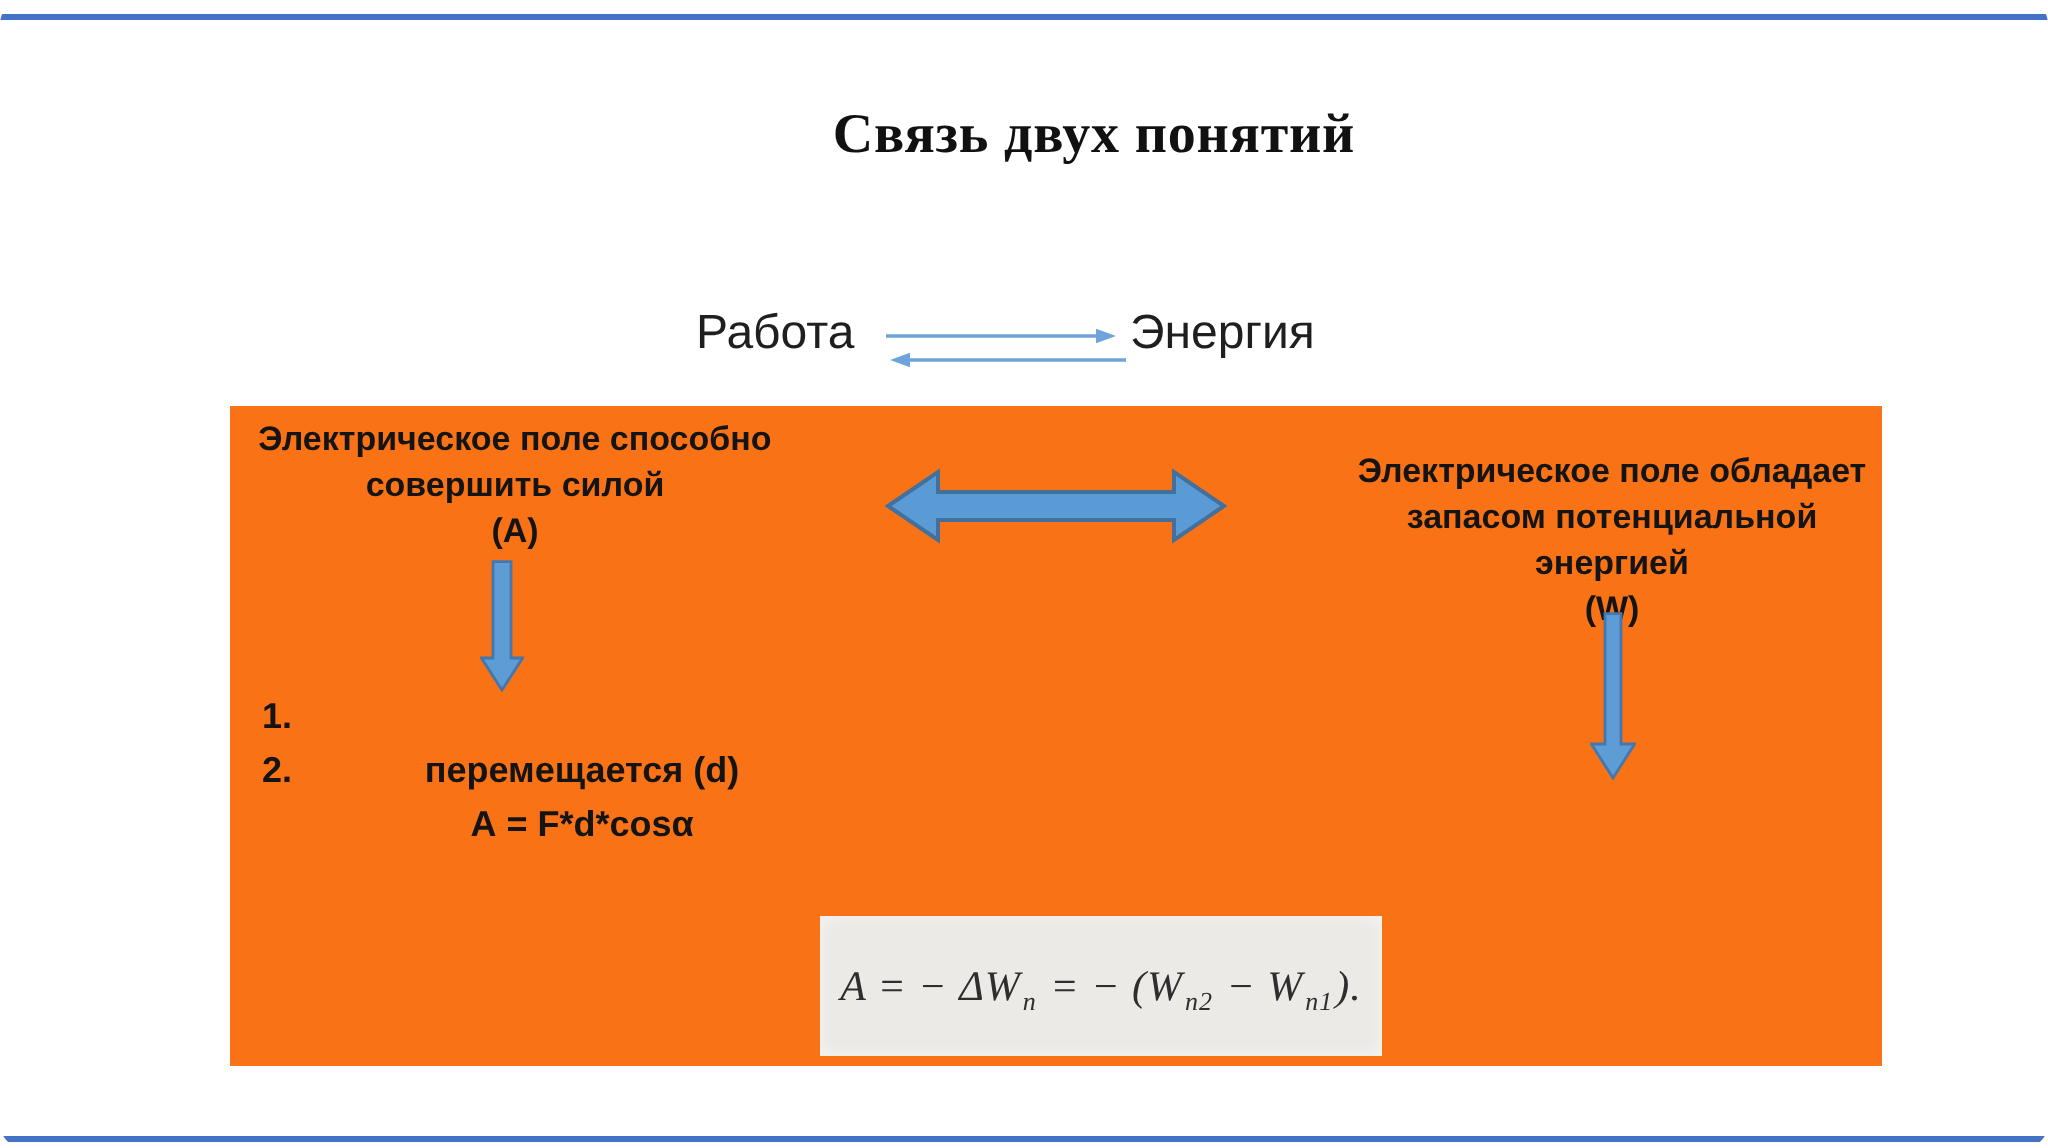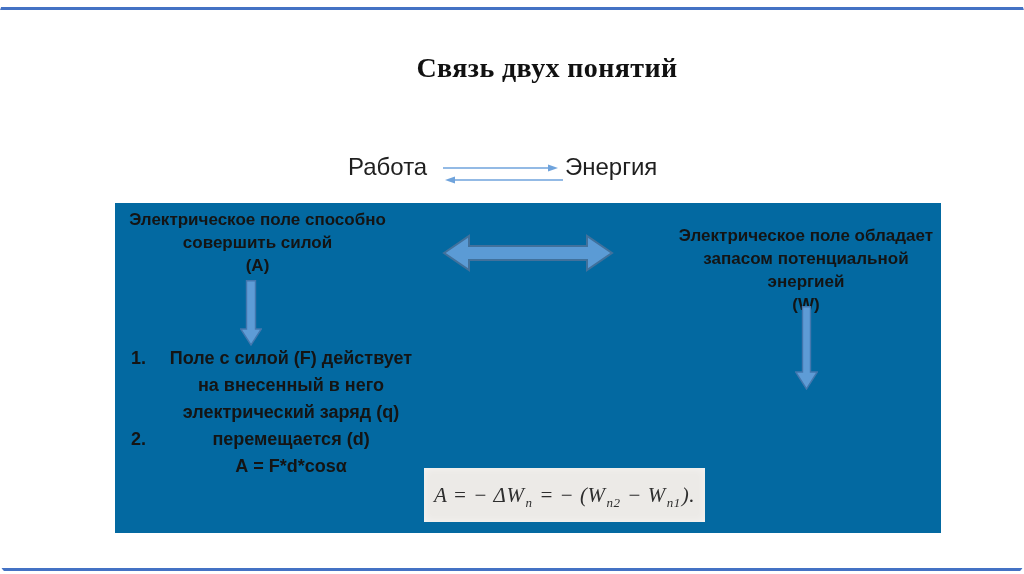--- a/index.html
+++ b/index.html
@@ -15,21 +15,21 @@
     position:absolute;left:362px;top:52px;width:370px;margin:0;
     text-align:center;font-family:"Liberation Serif",serif;
     font-size:28px;font-weight:700;color:#111111;letter-spacing:.4px;
   }
 
   .concept{position:absolute;top:153px;font-size:24px;color:#1f1f1f;white-space:nowrap;}
   .concept.left{left:348px;}
   .concept.right{left:565px;}
   .recip-arrows{position:absolute;left:440px;top:156px;}
 
-  .panel{position:absolute;left:115px;top:203px;width:826px;height:330px;background:#0369a1;}
+  .panel{position:absolute;left:115px;top:203px;width:826px;height:330px;background:#f97316;}
 
   .heading{
     position:absolute;font-size:17px;font-weight:700;line-height:23px;
     text-align:center;color:#141414;
   }
   .heading .hl{display:block;}
   .heading.lh{left:4px;top:5px;width:277px;}
   .heading.rh{left:545px;top:5px;width:292px;margin-top:16px;}
 
   .svg-abs{position:absolute;}
@@ -46,25 +46,25 @@
   .li .li-text{flex:1;text-align:center;}
   .li .ln{display:block;}
 
   .caption{
     position:absolute;left:545px;top:189px;width:292px;text-align:center;
     font-size:18px;font-weight:700;line-height:27px;color:#141414;
   }
   .caption .cl{display:block;}
 
   .formula{
-    position:absolute;left:309px;top:255px;width:281px;height:54px;
+    position:absolute;left:295px;top:255px;width:281px;height:70px;
     background:#eceae7;box-shadow:inset 0 0 8px rgba(255,255,255,.55);
     display:flex;align-items:center;justify-content:center;
     font-family:"Liberation Serif",serif;font-style:italic;
-    font-size:21px;color:#2e2e2e;letter-spacing:.5px;white-space:nowrap;margin-top:10px;
+    font-size:21px;color:#2e2e2e;letter-spacing:.5px;white-space:nowrap;
   }
   .formula sub{font-size:13px;line-height:0;vertical-align:-5px;margin:0 1px;}
 </style>
 </head>
 <body>
 
 <div class="canvas">
 
   <div class="accent-bar top"></div>
 
@@ -106,25 +106,20 @@
       <span class="hl">(W)</span>
     </div>
 
     <svg class="svg-abs arrow-down-right" width="23" height="84" viewBox="0 0 23 84" aria-hidden="true">
       <polygon points="7.5,0.8 15.5,0.8 15.5,66 22.3,66 11.5,83 0.7,66 7.5,66" fill="#5e9cd6" stroke="#4377ae" stroke-width="1.4"></polygon>
     </svg>
 
     <div class="nlist">
       <div class="li">
         <span class="num">1.</span>
-        <span class="li-text">
-          <span class="ln">Поле с силой (F) действует</span>
-          <span class="ln">на внесенный в него</span>
-          <span class="ln">электрический заряд (q)</span>
-        </span>
       </div>
       <div class="li">
         <span class="num">2.</span>
         <span class="li-text">
           <span class="ln">перемещается (d)</span>
         </span>
       </div>
       <div class="li">
         <span class="num"></span>
         <span class="li-text">

